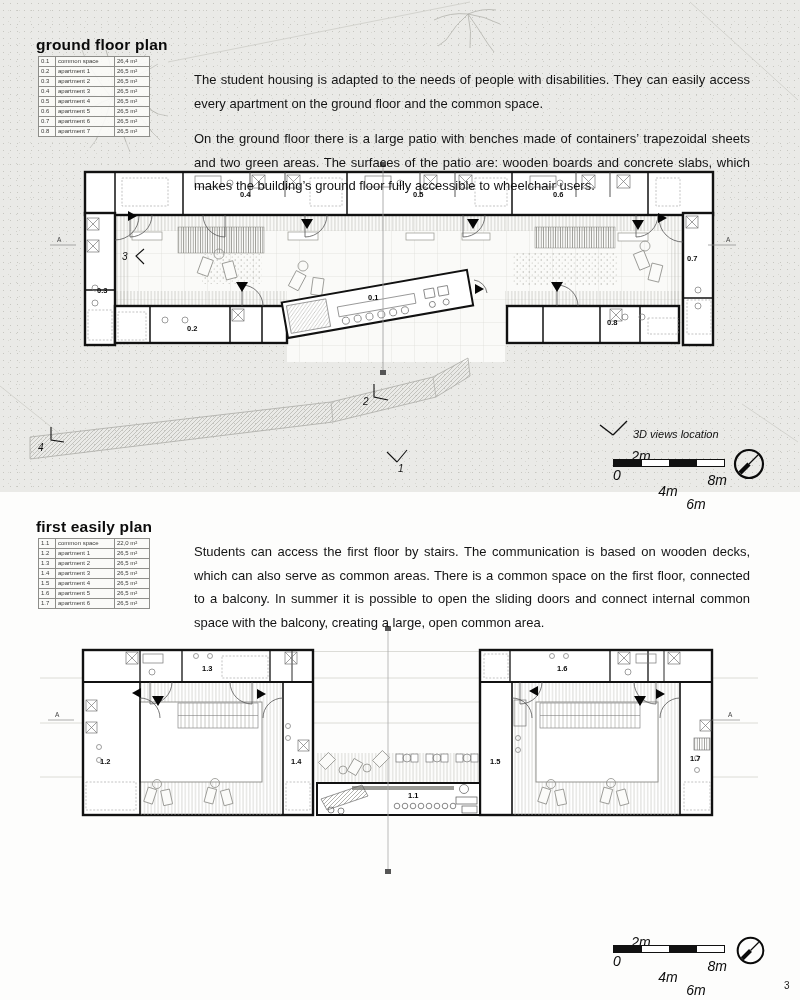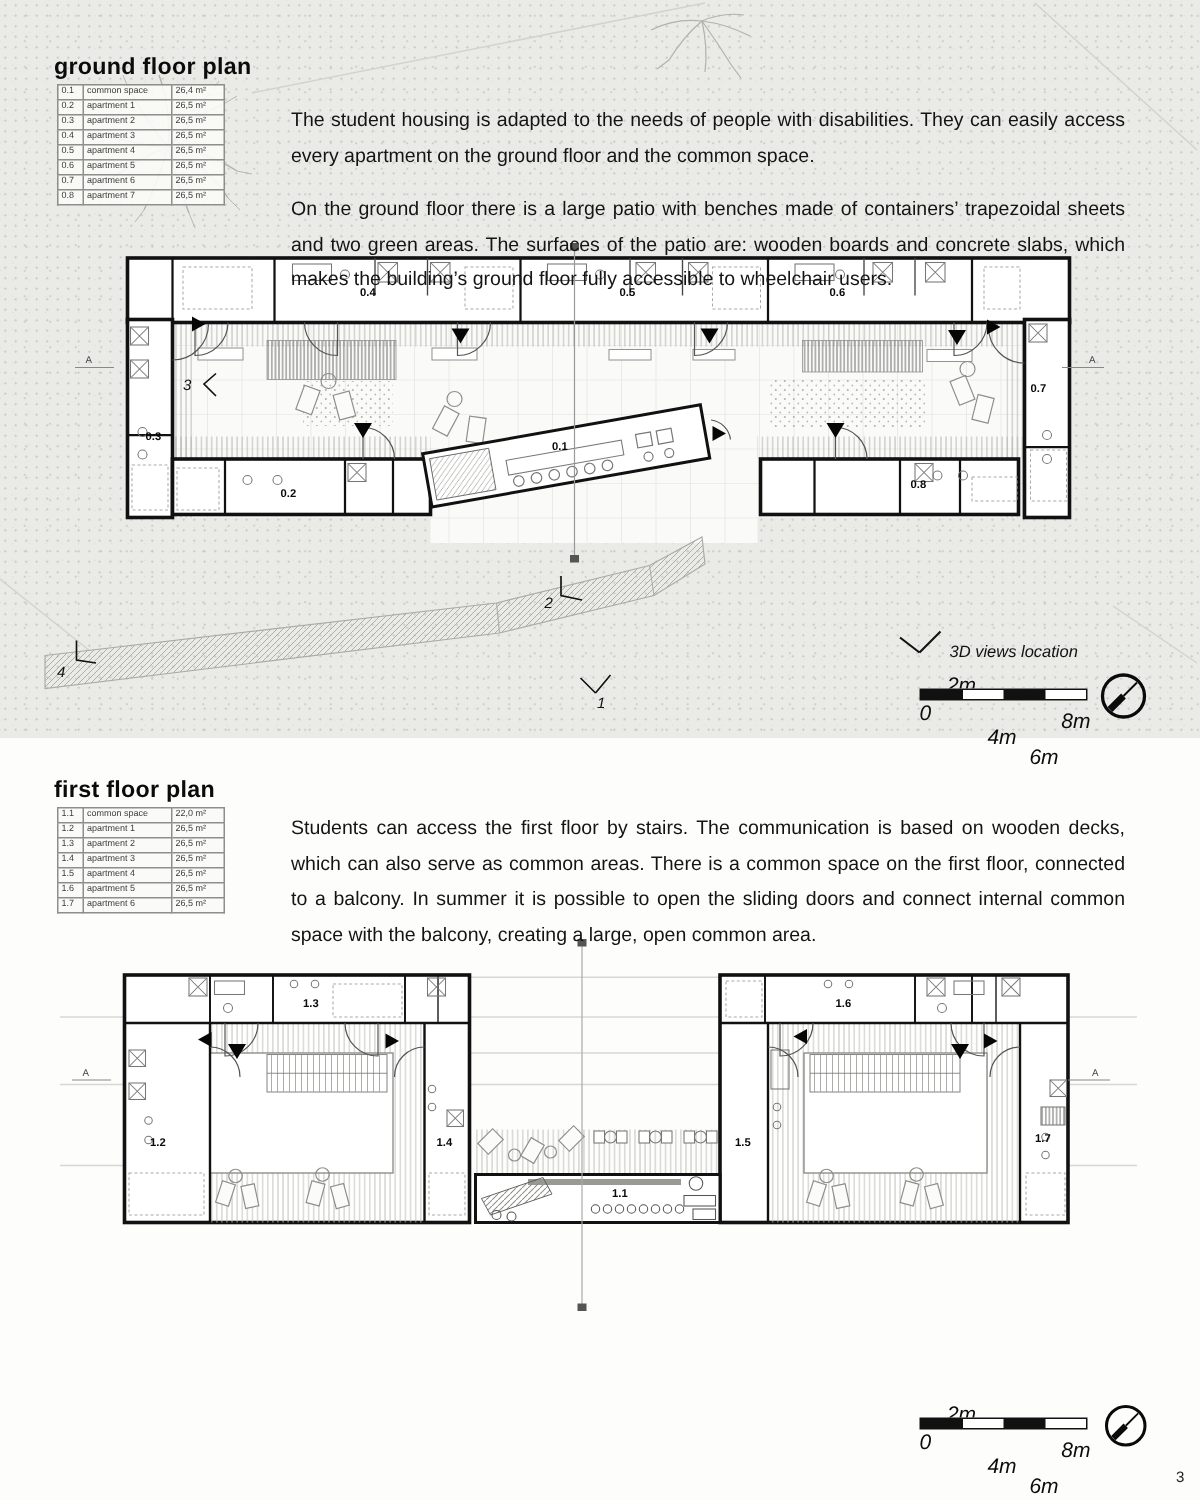--- a/index.html
+++ b/index.html
@@ -629,21 +629,21 @@
         <td class="lg-area">26,5 m²</td>
       </tr>
 </tbody>
   </table>
 
 <div class="body-text" style="top:56px">
   <p>The student housing is adapted to the needs of people with disabilities. They can easily access every apartment on the ground floor and the common space.</p>
   <p>On the ground floor there is a large patio with benches made of containers’ trapezoidal sheets and two green areas. The surfaces of the patio are: wooden boards and concrete slabs, which makes the building’s ground floor fully accessible to wheelchair users.</p>
 </div>
 
-<div class="plan-title" style="left:36px;top:518px">first floor plan</div>
+<div class="plan-title" style="left:36px;top:518px">first easily plan</div>
 
 <table class="legend" style="left:38px;top:538px">
   <tbody>
       <tr>
         <td class="lg-code">1.1</td>
         <td class="lg-name">common space</td>
         <td class="lg-area">22,0 m²</td>
       </tr>
   <tr>
         <td class="lg-code">1.2</td>

